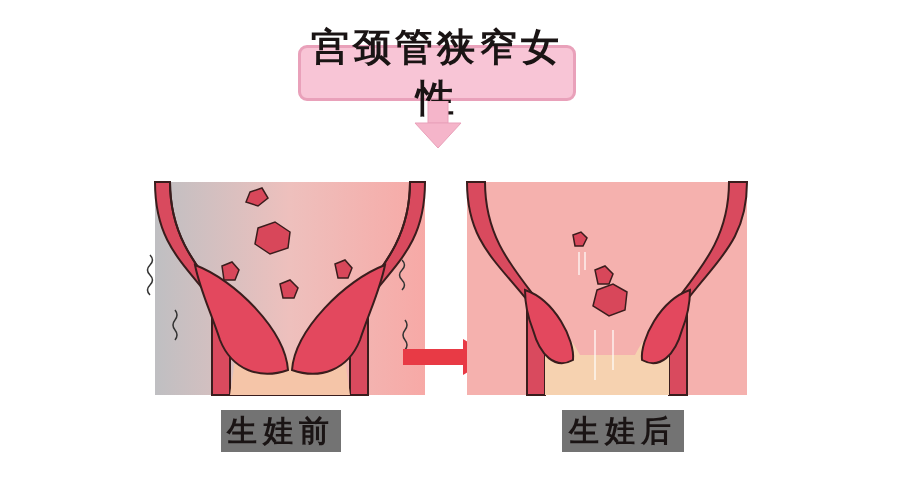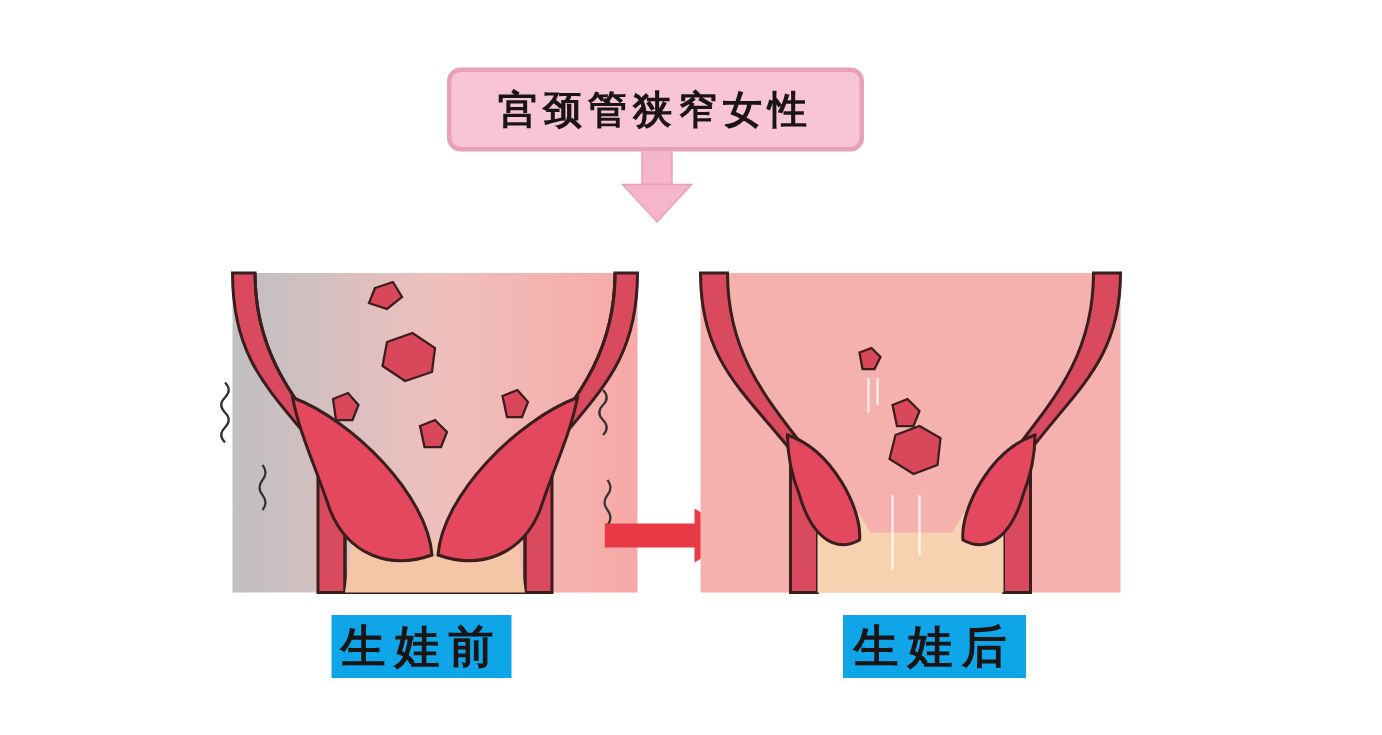--- a/index.html
+++ b/index.html
@@ -1,21 +1,21 @@
 <!DOCTYPE html>
 <html><head>
 <meta charset="utf-8">
 <style>
   html,body{margin:0;padding:0;background:#ffffff;}
   body{width:921px;height:490px;position:relative;overflow:hidden;font-family:"DejaVu Sans",sans-serif;}
   .title-box{position:absolute;left:298px;top:45px;width:278px;height:56px;background:#f8c5d6;border:3px solid #e9a1ba;border-radius:9px;box-sizing:border-box;display:flex;align-items:center;justify-content:center;}
-  .title-box span{font-size:26px;font-weight:bold;color:#1a1414;letter-spacing:4px;text-align:center;}
+  .title-box span{font-size:38px;font-weight:bold;color:#1a1414;letter-spacing:4px;text-align:center;}
   .down-arrow{position:absolute;left:413px;top:101px;}
   .panel{position:absolute;top:180px;}
-  .label{position:absolute;background:#0ea5e9;display:flex;align-items:center;justify-content:center;}
+  .label{position:absolute;background:#737373;display:flex;align-items:center;justify-content:center;}
   .label span{font-size:30px;font-weight:bold;color:#1a1414;letter-spacing:6px;}
   .right-arrow{position:absolute;left:403px;top:337px;}
 </style>
 </head>
 <body>
 
 <div class="title-box">
   <span>宫颈管狭窄女性</span>
 </div>
 

